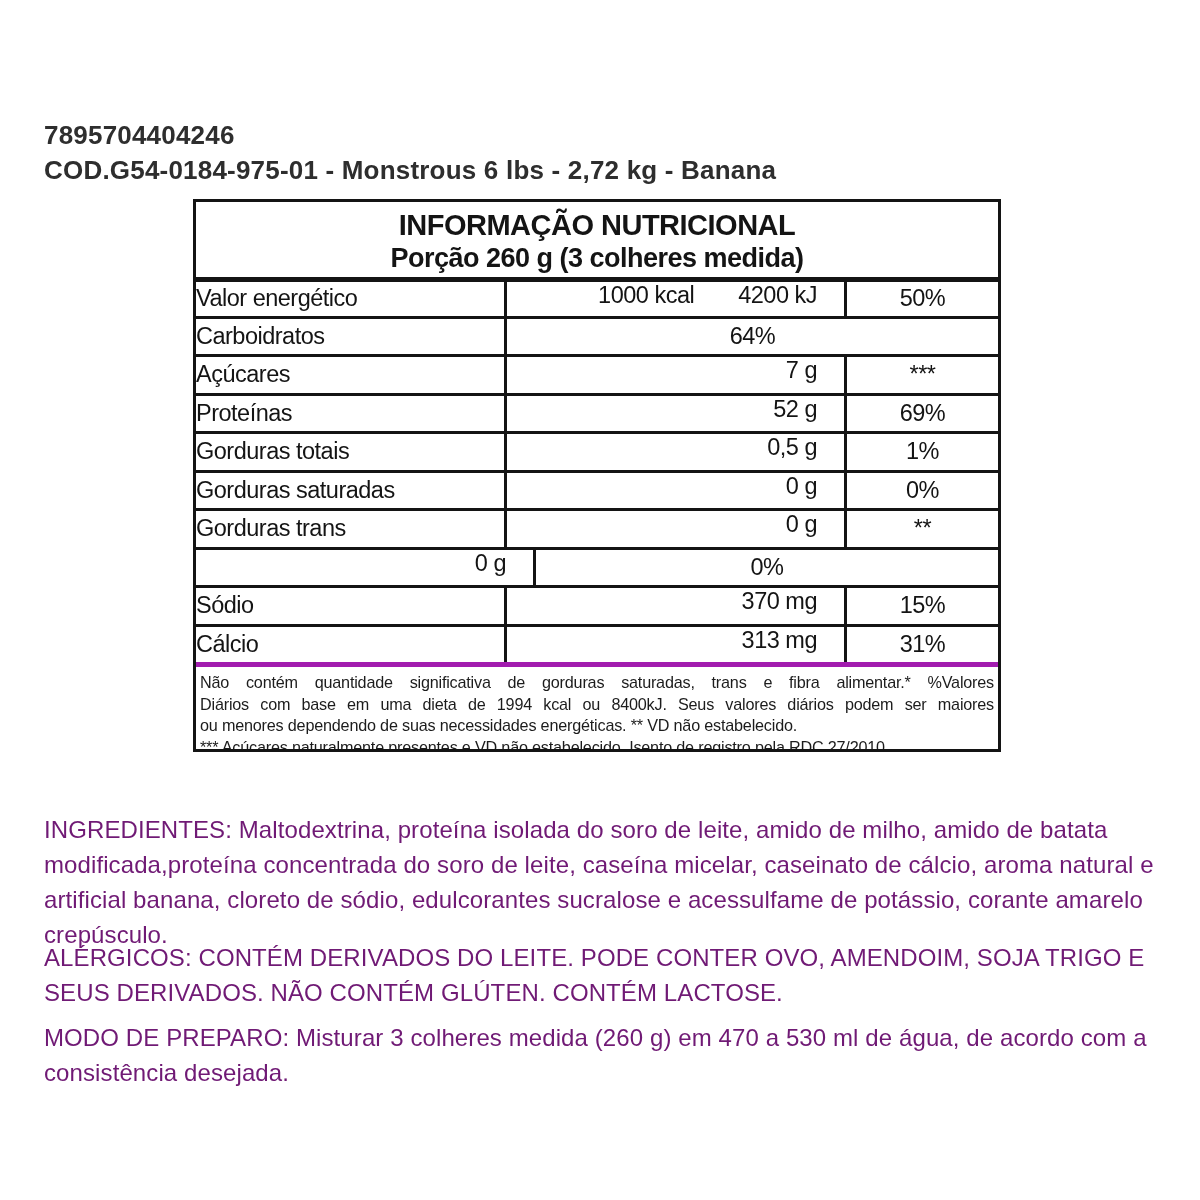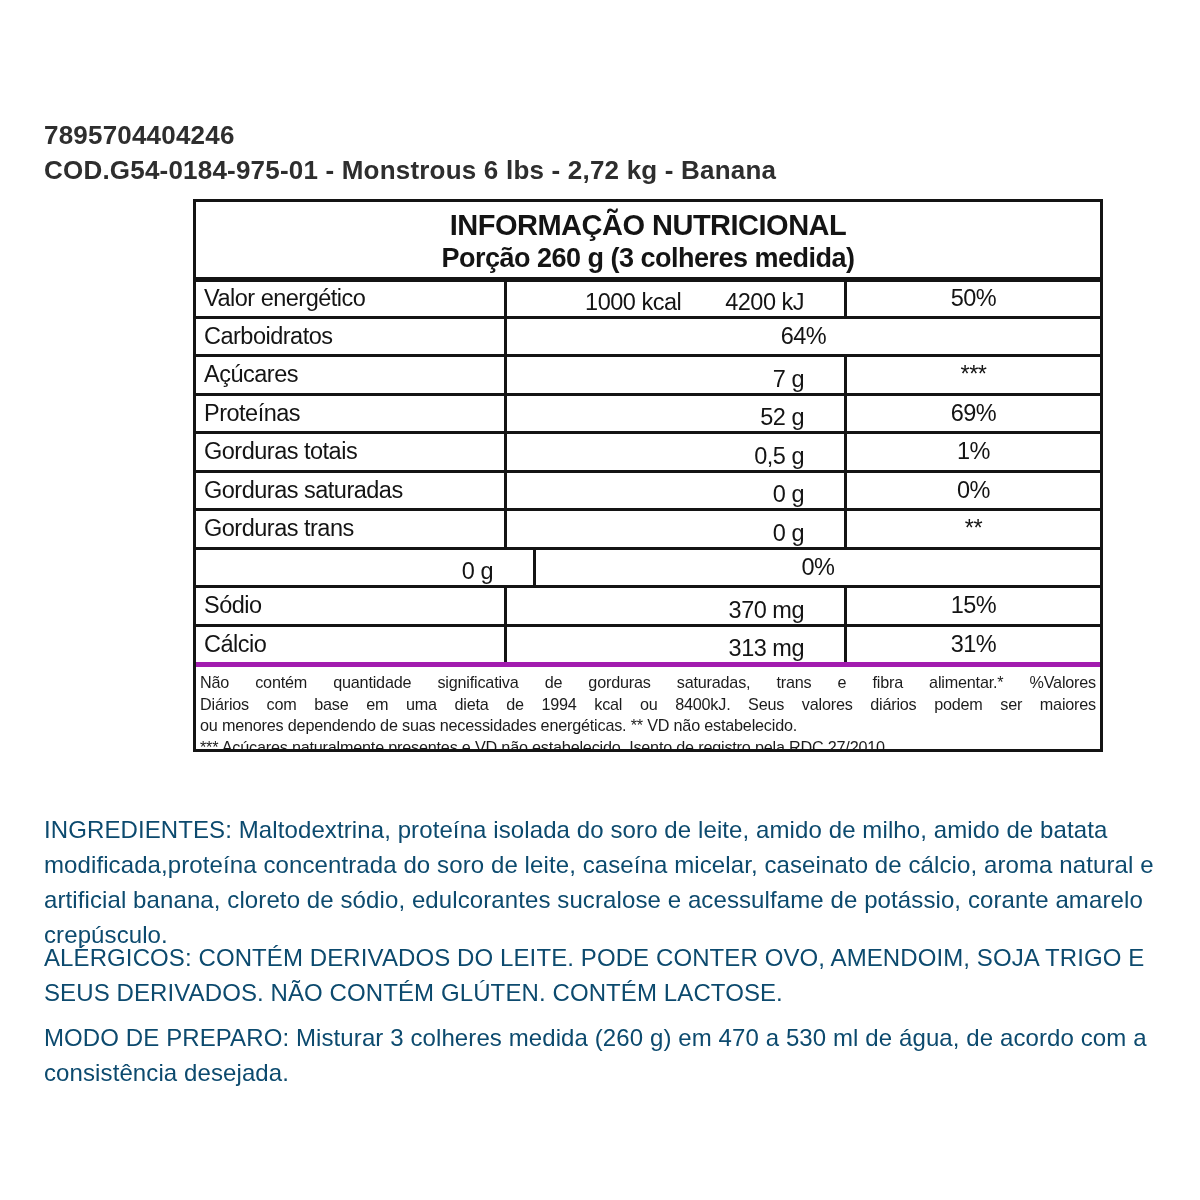--- a/index.html
+++ b/index.html
@@ -5,21 +5,21 @@
   * { margin: 0; padding: 0; box-sizing: border-box; }
   html, body { width: 1200px; height: 1200px; background: #ffffff; }
   body { position: relative; font-family: "Liberation Sans", sans-serif; }
 
   
   .product-header { position: absolute; left: 44px; top: 118px; color: #2e2e2e; }
   .product-header .line { font-size: 26px; font-weight: 700; line-height: 35px; letter-spacing: 0.2px; }
 
   
   .ntable {
-    position: absolute; left: 193px; top: 199px; width: 910px;
+    position: absolute; left: 193px; top: 199px; width: 808px;
     border: 3px solid #141414; color: #141414; background: #fff;
   }
   .t-title { height: 75px; text-align: center; padding-top: 6px; }
   .t-title .t1 { font-size: 29px; font-weight: 700; letter-spacing: -0.5px; line-height: 34px; }
   .t-title .t2 { font-size: 27px; font-weight: 700; letter-spacing: -0.5px; line-height: 33px; }
 
   .t-colhead { display: flex; border-top: 3px solid #141414; height: 45px; }
   .t-colhead .qhead {
     flex: 1 1 auto; display: flex; align-items: center; justify-content: flex-end;
     padding-right: 27px; font-size: 25px; letter-spacing: -0.5px;
@@ -27,46 +27,46 @@
   .t-colhead .dvhead {
     width: 142px; flex: 0 0 142px; border-left: 3px solid #141414;
     display: flex; align-items: center; justify-content: center;
     font-size: 25px; letter-spacing: -0.5px;
   }
 
   .t-row { display: flex; border-top: 3px solid #141414; height: 38.5px; }
   .t-row.first { border-top-width: 5px; height: 38.5px; }
   .t-row .c-label {
     width: 311px; flex: 0 0 311px; border-right: 3px solid #141414;
-    display: flex; align-items: center; padding-left: 8px;
+    display: flex; align-items: center; 
     font-size: 23.5px; letter-spacing: -0.5px;
   }
   .t-row .c-qty {
     width: 340px; flex: 0 0 340px; border-right: 3px solid #141414;
-    display: flex; align-items: flex-end; justify-content: flex-end;
-    padding-right: 40px; font-size: 23.5px; letter-spacing: -0.5px;
+    display: flex; align-items: flex-start; justify-content: flex-end;
+    padding-right: 27px; font-size: 23.5px; letter-spacing: -0.5px;
   }
   .t-row .c-qty .kcal { margin-right: 44px; }
   .t-row .c-dv {
     flex: 1 1 auto; display: flex; align-items: center; justify-content: center;
     font-size: 23.5px; letter-spacing: -0.5px;
   }
 
   .t-foot {
     border-top: 5px solid #a21caf; height: 87px; padding: 5px 4px 0 4px;
     font-size: 16.2px; line-height: 21.5px; letter-spacing: -0.2px; color: #1c1c1c;
     overflow: hidden;
   }
   .t-foot .fl { white-space: nowrap; }
   .t-foot .fl.just { white-space: normal; text-align: justify; text-align-last: justify; }
 
   
   .para {
     position: absolute; left: 44px; width: 1130px;
-    font-size: 24px; line-height: 35px; color: #0c4a6e; letter-spacing: 0.1px;
+    font-size: 24px; line-height: 35px; color: #701a75; letter-spacing: 0.1px;
   }
   .para.ingredients { top: 812px; }
   .para.allergens   { top: 940px; }
   .para.preparation { top: 1020px; }
 </style>
 </head>
 <body>
 
 <div class="product-header">
   <div class="line">7895704404246</div>

